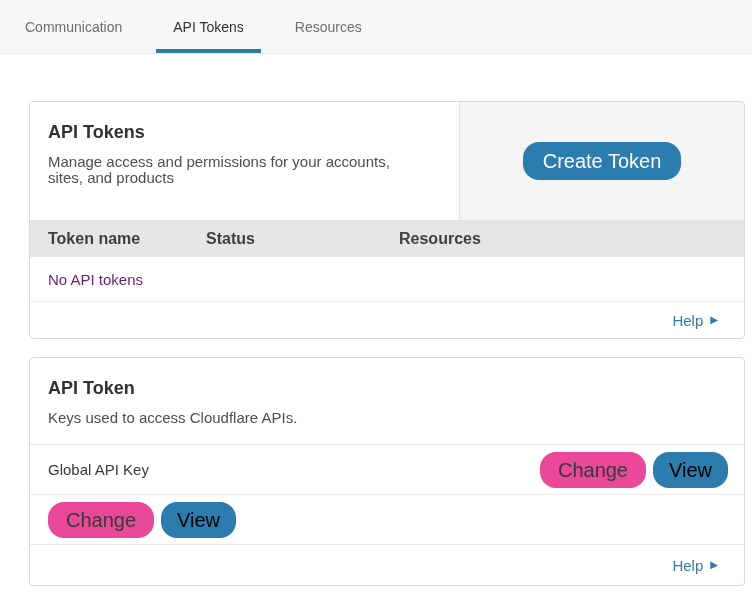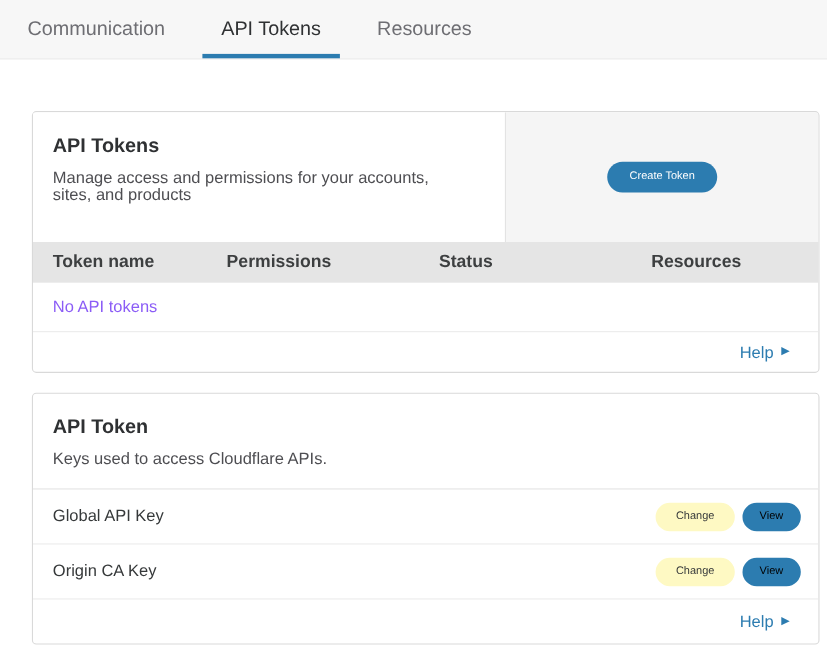--- a/index.html
+++ b/index.html
@@ -17,21 +17,21 @@
     background: #f7f7f7;
     border-bottom: 1px solid #ececec;
     display: flex;
     align-items: stretch;
     padding-left: 8px;
   }
   .tab {
     display: flex;
     align-items: center;
     padding: 0 17px;
-    font-size: 18px;
+    font-size: 14px;
     color: #6e6e73;
     cursor: pointer;
     position: relative;
     margin-right: 17px;
   }
   .tab.active { color: #2f3133; }
   .tab.active::after {
     content: "";
     position: absolute;
     left: 0; right: 0; bottom: 0;
@@ -76,31 +76,31 @@
     line-height: 16px;
     color: #4e4e52;
     max-width: 380px;
   }
 
   .btn {
     display: inline-block;
     border: none;
     border-radius: 16px;
     font-family: inherit;
-    font-size: 10px;
+    font-size: 20px;
     cursor: pointer;
     line-height: 1;
   }
   .btn-primary {
     background: var(--accent, #2c7cb0);
     color: #ffffff;
     padding: 9px 20px;
   }
   .btn-secondary {
-    background: #fef9c3;
+    background: #ec4899;
     color: #36393a;
     padding: 8px 18px;
   }
   .btn-view {
     background: var(--accent, #2c7cb0);
     color: #000000;
     padding: 8px 16px;
   }
 
   
@@ -114,21 +114,21 @@
     font-size: 16px;
     font-weight: bold;
     color: #3d3f40;
   }
   .empty-row {
     height: 45px;
     display: flex;
     align-items: center;
     padding-left: 18px;
     font-size: 15px;
-    color: #8b5cf6;
+    color: #701a75;
     border-bottom: 1px solid #ebebeb;
   }
 
   .help-row {
     height: 36px;
     display: flex;
     align-items: center;
     justify-content: flex-end;
     padding-right: 26px;
   }
@@ -178,21 +178,20 @@
         <h2 class="card-title">API Tokens</h2>
         <p class="card-desc">Manage access and permissions for your accounts, sites, and products</p>
       </div>
       <div class="chs-right">
         <button class="btn btn-primary">Create Token</button>
       </div>
     </div>
 
     <div class="table-header">
       <div>Token name</div>
-      <div>Permissions</div>
       <div>Status</div>
       <div>Resources</div>
     </div>
 
     <div class="empty-row">
       <span>No API tokens</span>
     </div>
 
     <div class="help-row">
       <a class="help-link">
@@ -208,21 +207,20 @@
       <p class="card-desc">Keys used to access Cloudflare APIs.</p>
     </div>
 
     <div class="key-row">
       <span class="key-name">Global API Key</span>
       <button class="btn btn-secondary">Change</button>
       <button class="btn btn-view">View</button>
     </div>
 
     <div class="key-row">
-      <span class="key-name">Origin CA Key</span>
       <button class="btn btn-secondary">Change</button>
       <button class="btn btn-view">View</button>
     </div>
 
     <div class="help-row">
       <a class="help-link">
         <span>Help</span>
         <span class="help-arrow">▶</span>
       </a>
     </div>

